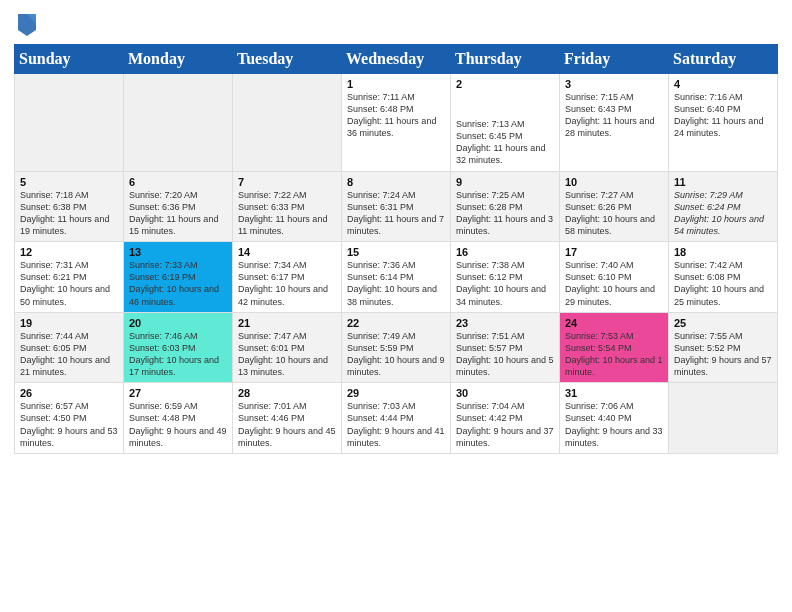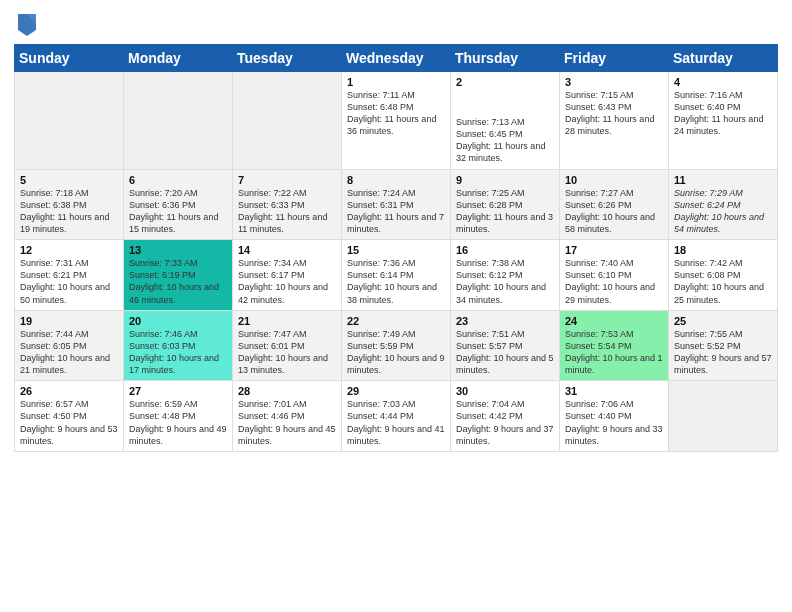--- a/index.html
+++ b/index.html
@@ -59,25 +59,26 @@
       color: #333;
     }
     .calendar {
       width: 100%;
       border-collapse: collapse;
       border: 1px solid #ccc;
     }
     .calendar th {
       background-color: #1a5fad;
       color: #fff;
-      font-size: 14px;
+      font-size: 16px;
       font-weight: bold;
       padding: 5px 4px;
       text-align: left;
       border: 1px solid #1a5fad;
+      font-family: Liberation Serif, serif;
     }
     .calendar td {
       vertical-align: top;
       padding: 4px 5px;
       font-size: 9.5px;
       color: #333;
       border: 1px solid #ddd;
       width: calc(100% / 7);
       background: #fff;
     }
@@ -210,21 +211,21 @@
 Daylight: 10 hours and 54 minutes.</div>
           </td>
         </tr>
         <tr>
           <td style="background-color: rgb(255, 255, 255);">
             <span class="day-number">12</span>
             <div class="day-info" style="white-space: pre-line;">Sunrise: 7:31 AM
 Sunset: 6:21 PM
 Daylight: 10 hours and 50 minutes.</div>
           </td>
-          <td style="background-color: #14b8a6;">
+          <td style="background-color: #0ea5e9;">
             <span class="day-number">13</span>
             <div class="day-info" style="white-space: pre-line;">Sunrise: 7:33 AM
 Sunset: 6:19 PM
 Daylight: 10 hours and 46 minutes.</div>
           </td>
           <td style="background-color: rgb(255, 255, 255);">
             <span class="day-number">14</span>
             <div class="day-info" style="white-space: pre-line;">Sunrise: 7:34 AM
 Sunset: 6:17 PM
 Daylight: 10 hours and 42 minutes.</div>
@@ -278,21 +279,21 @@
             <div class="day-info" style="white-space: pre-line;">Sunrise: 7:49 AM
 Sunset: 5:59 PM
 Daylight: 10 hours and 9 minutes.</div>
           </td>
           <td style="background-color: rgb(242, 242, 242);">
             <span class="day-number">23</span>
             <div class="day-info" style="white-space: pre-line;">Sunrise: 7:51 AM
 Sunset: 5:57 PM
 Daylight: 10 hours and 5 minutes.</div>
           </td>
-          <td style="background-color: #86efac; margin-left: 22px;">
+          <td style="background-color: #ec4899; margin-left: 22px;">
             <span class="day-number">24</span>
             <div class="day-info" style="white-space: pre-line;">Sunrise: 7:53 AM
 Sunset: 5:54 PM
 Daylight: 10 hours and 1 minute.</div>
           </td>
           <td style="background-color: rgb(242, 242, 242);">
             <span class="day-number">25</span>
             <div class="day-info" style="white-space: pre-line;">Sunrise: 7:55 AM
 Sunset: 5:52 PM
 Daylight: 9 hours and 57 minutes.</div>

